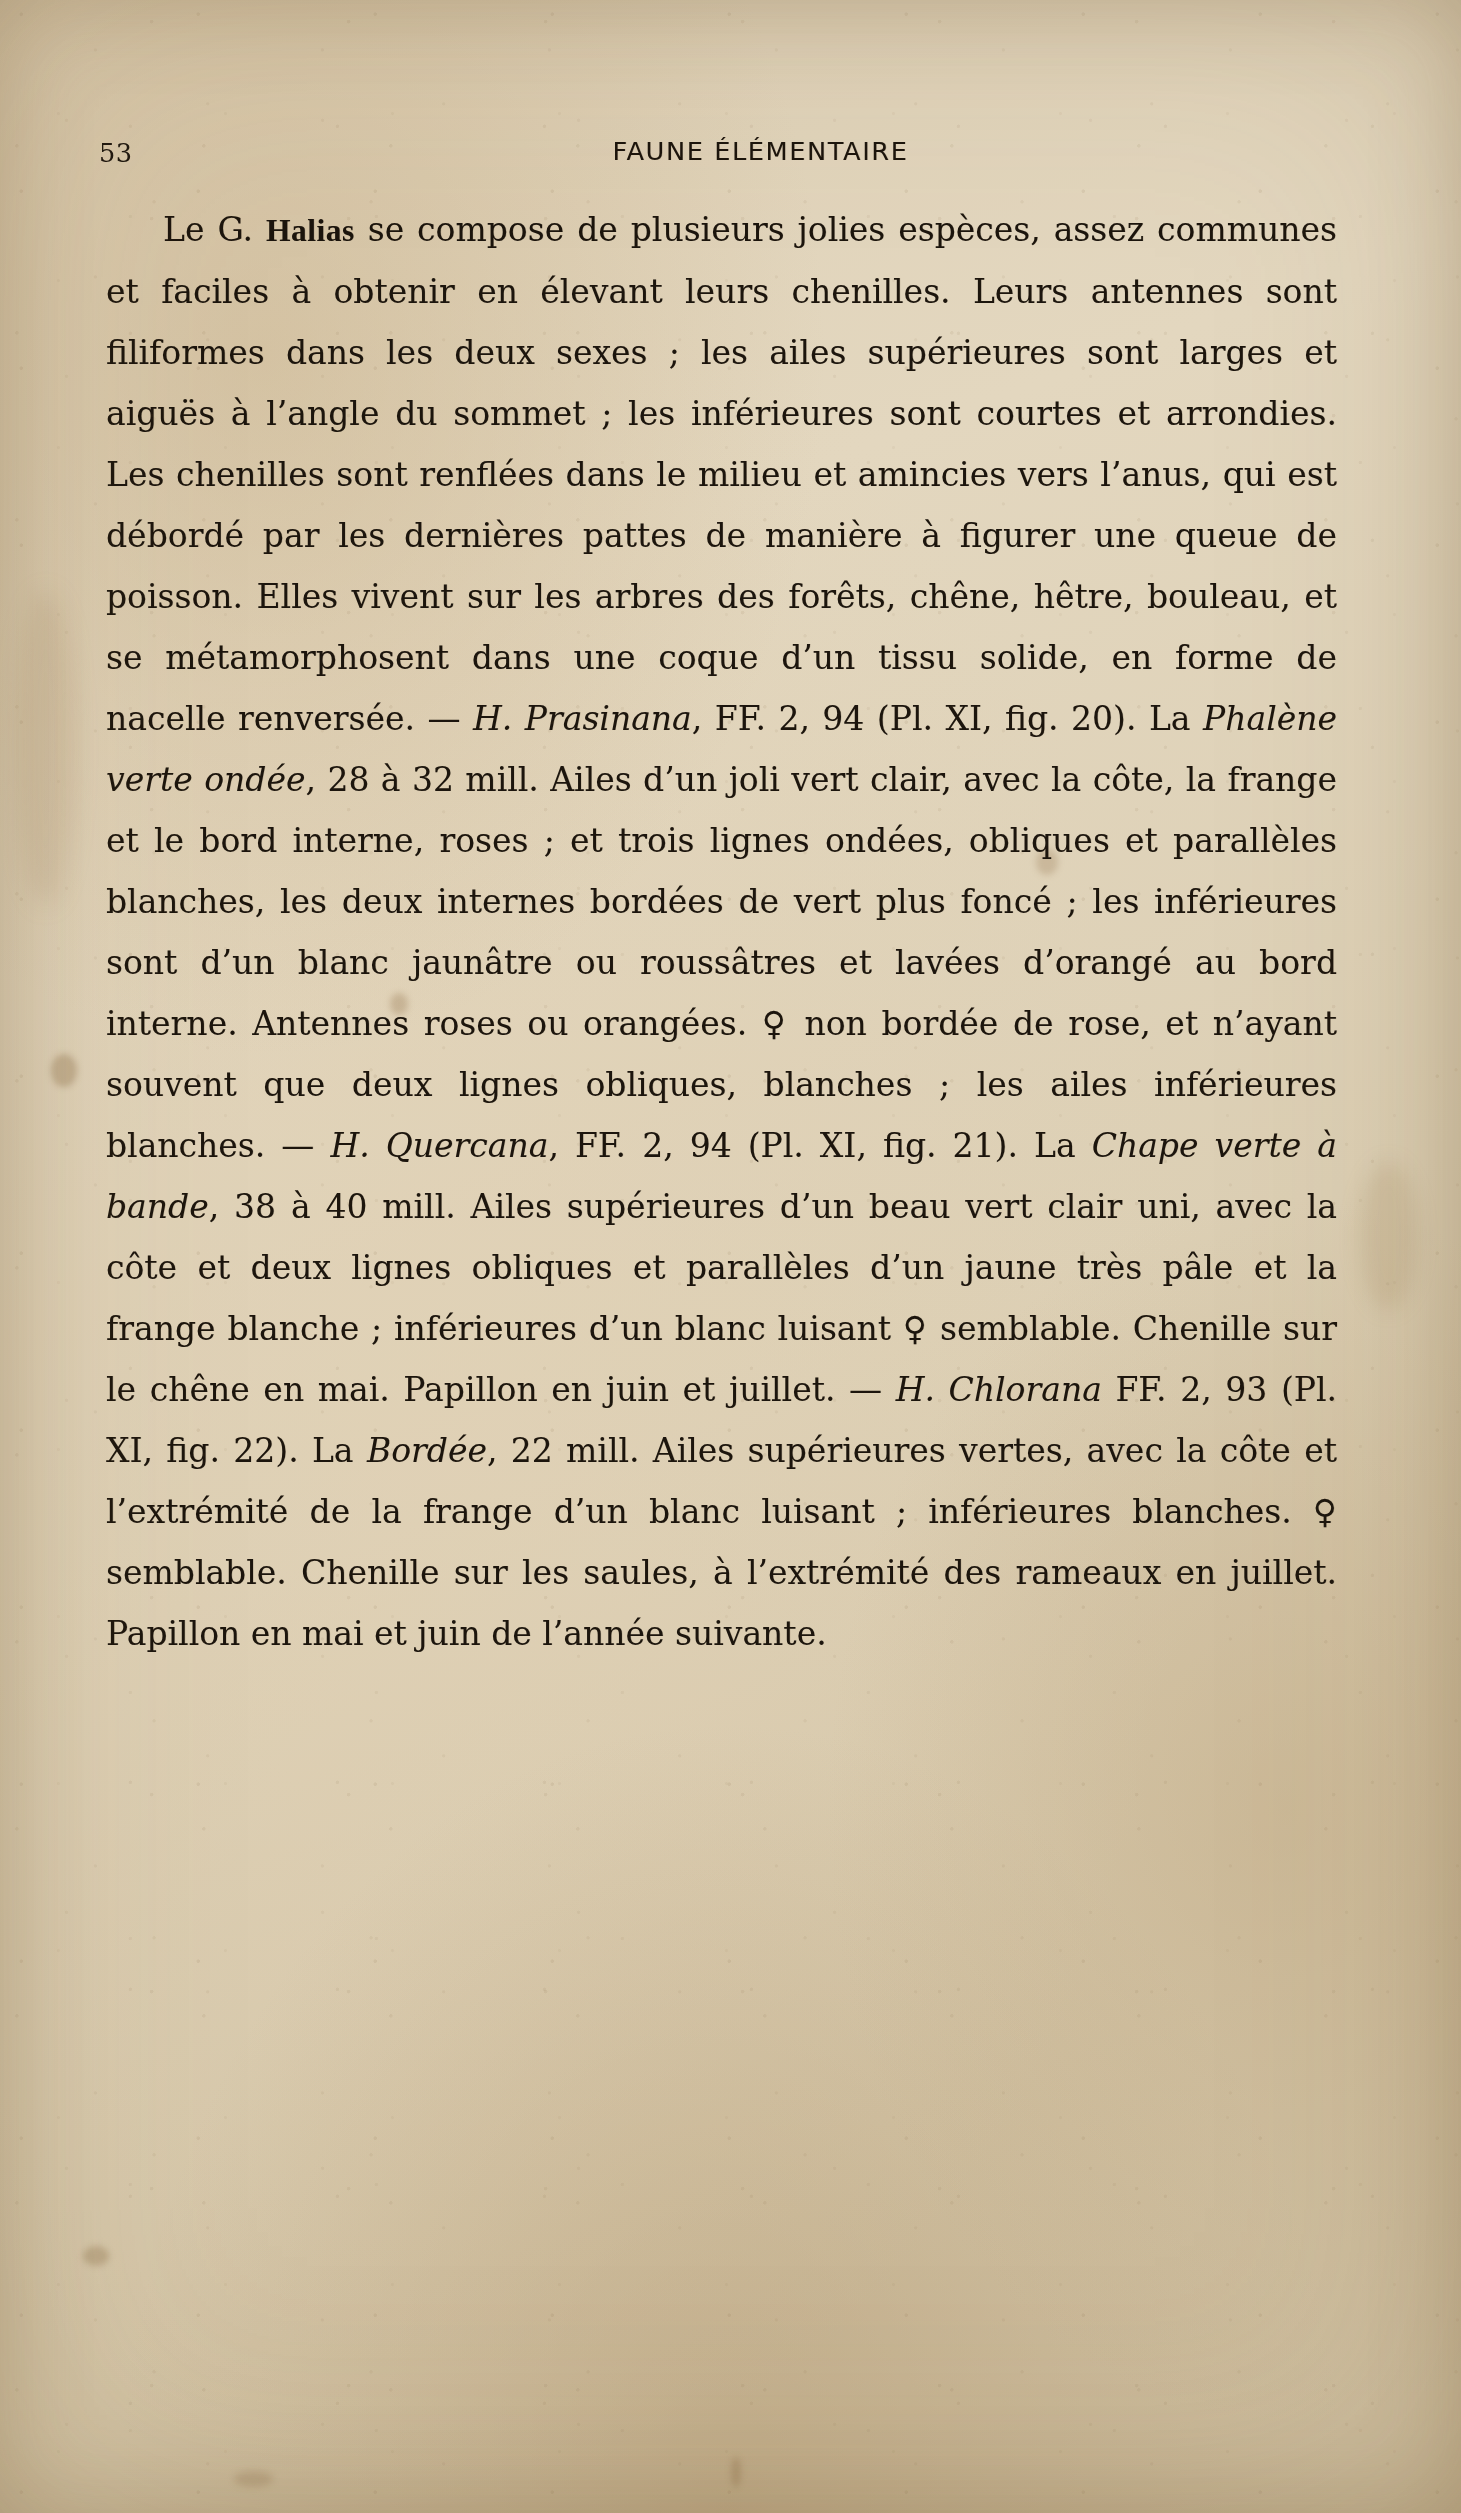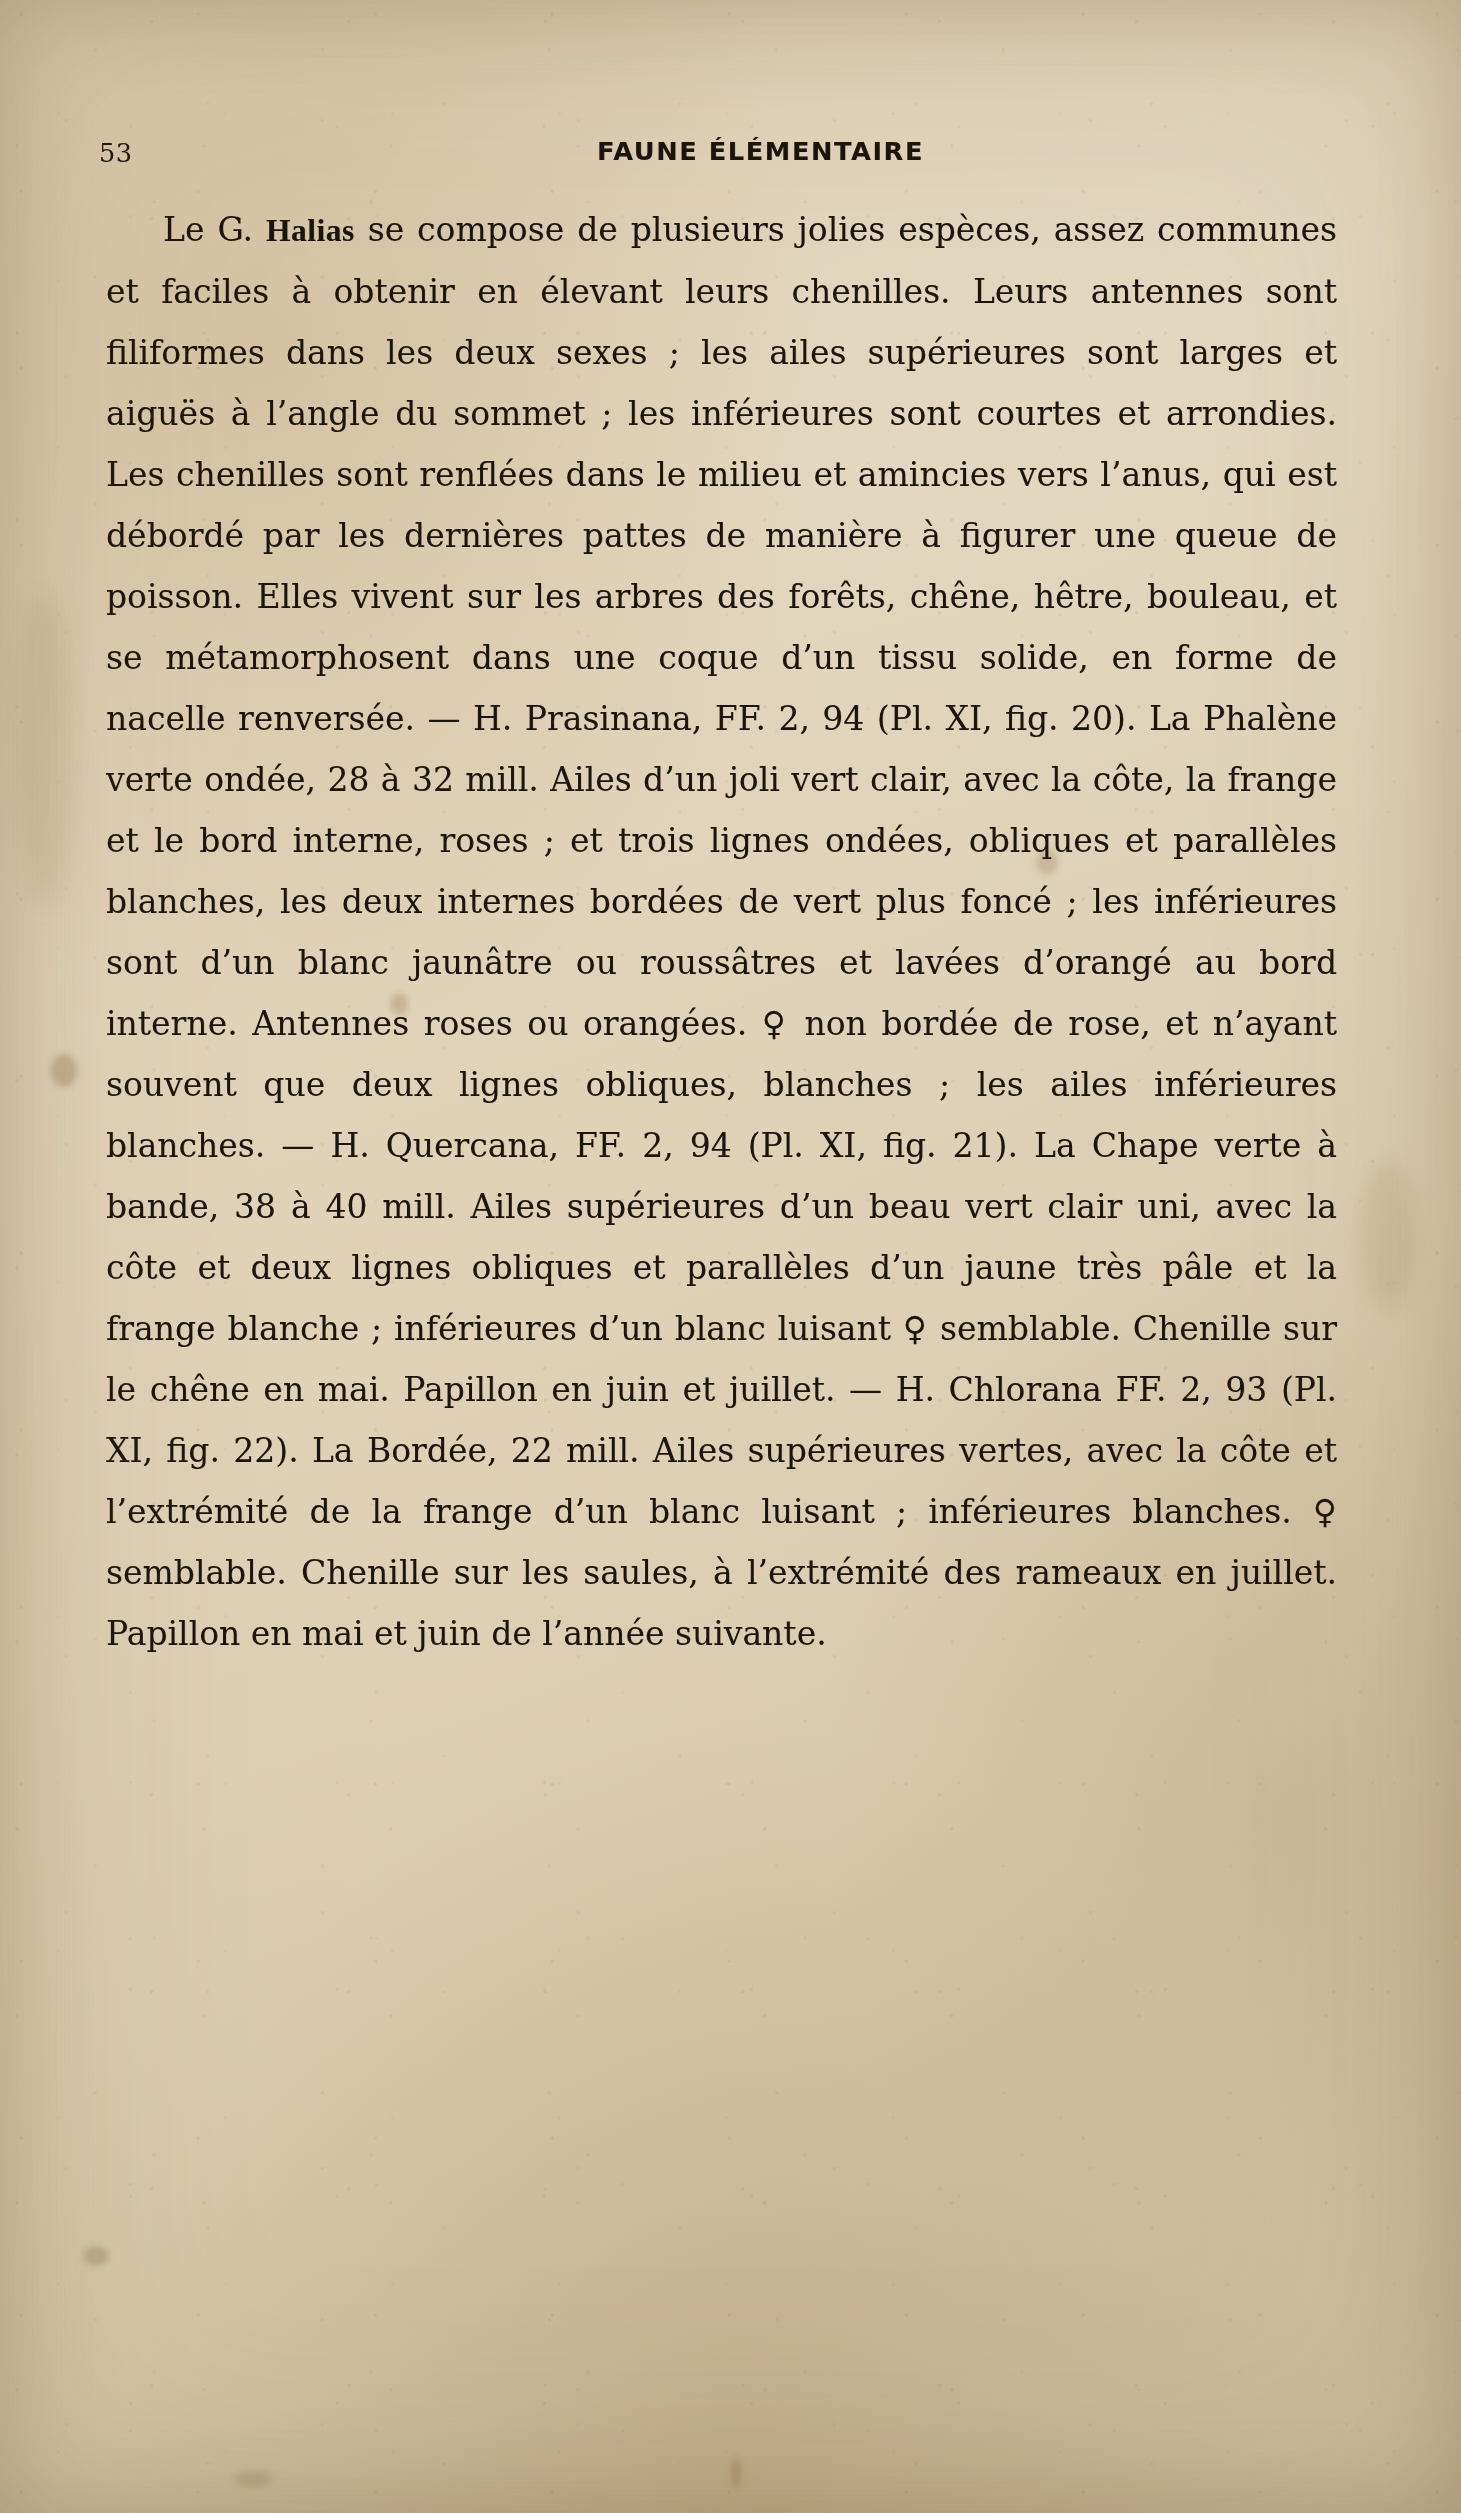--- a/index.html
+++ b/index.html
@@ -73,21 +73,21 @@
   #running-title {
     position: absolute;
     left: 0; right: 0;
     top: 0;
     text-align: center;
     padding-left: 59px;
     font-size: 25.6px;
     letter-spacing: 1.6px;
     color: #1b140c;
     font-family: "DejaVu Sans", sans-serif;
-    font-weight: 700;
+    font-weight: 400;
   }
 
   
   #body-block {
     position: absolute;
     left: 106px;
     top: 199px;
     width: 1231px;
     font-family: "DejaVu Serif", serif;
     font-size: 33px;
@@ -102,21 +102,21 @@
     text-indent: 57px;
     text-align: justify;
   }
   #body-block p:last-child { text-align: justify; }
   .bold-genus {
     font-family: Liberation Serif, serif;
     font-weight: 700;
     letter-spacing: 0.5px;
     font-size: 31.5px;
   }
-  .it { }
+  .it { font-style: italic; }
 
   
   #body-block { text-shadow: 0.4px 0.3px 0 rgba(40,28,14,.20); }
   #running-title { text-shadow: 0.4px 0.3px 0 rgba(40,28,14,.25); }
 </style>
 </head>
 <body>
 
 <div id="page">
 

